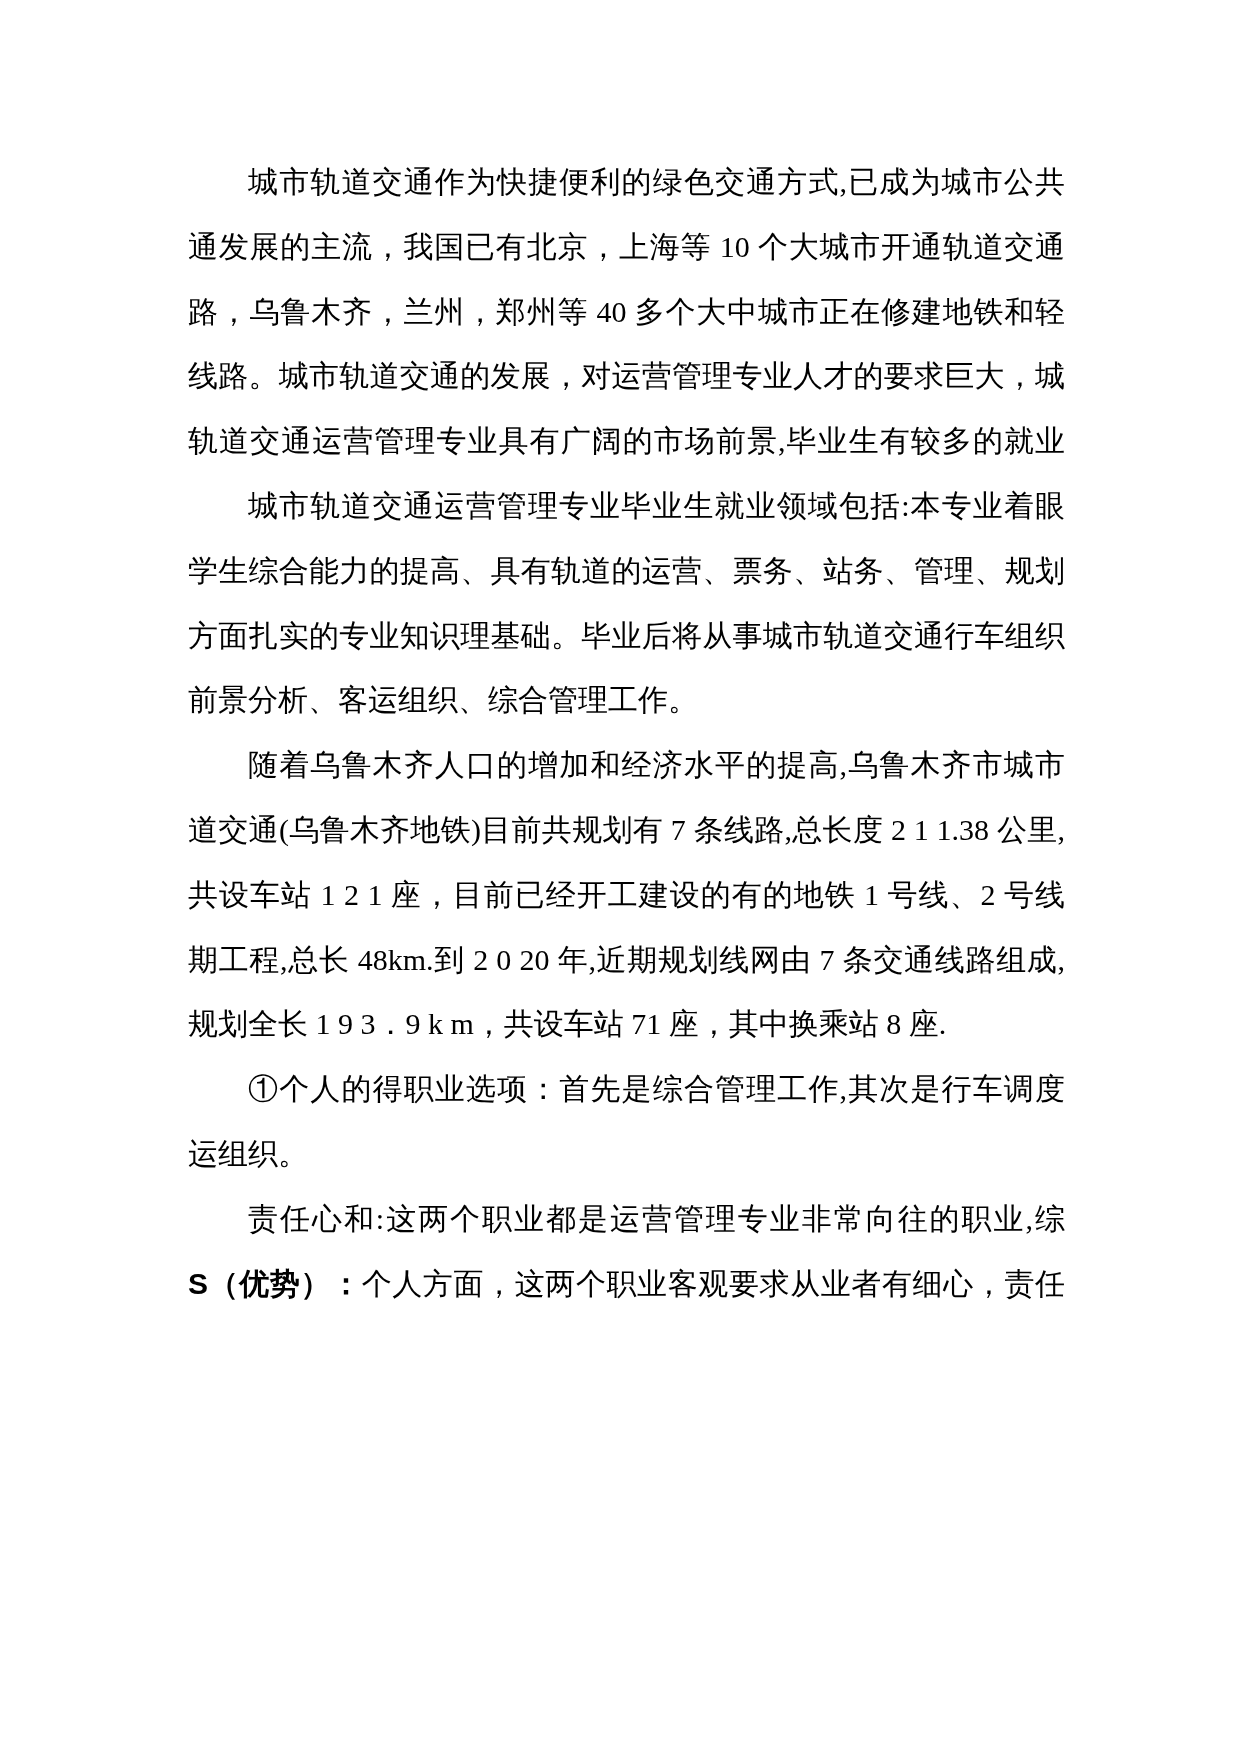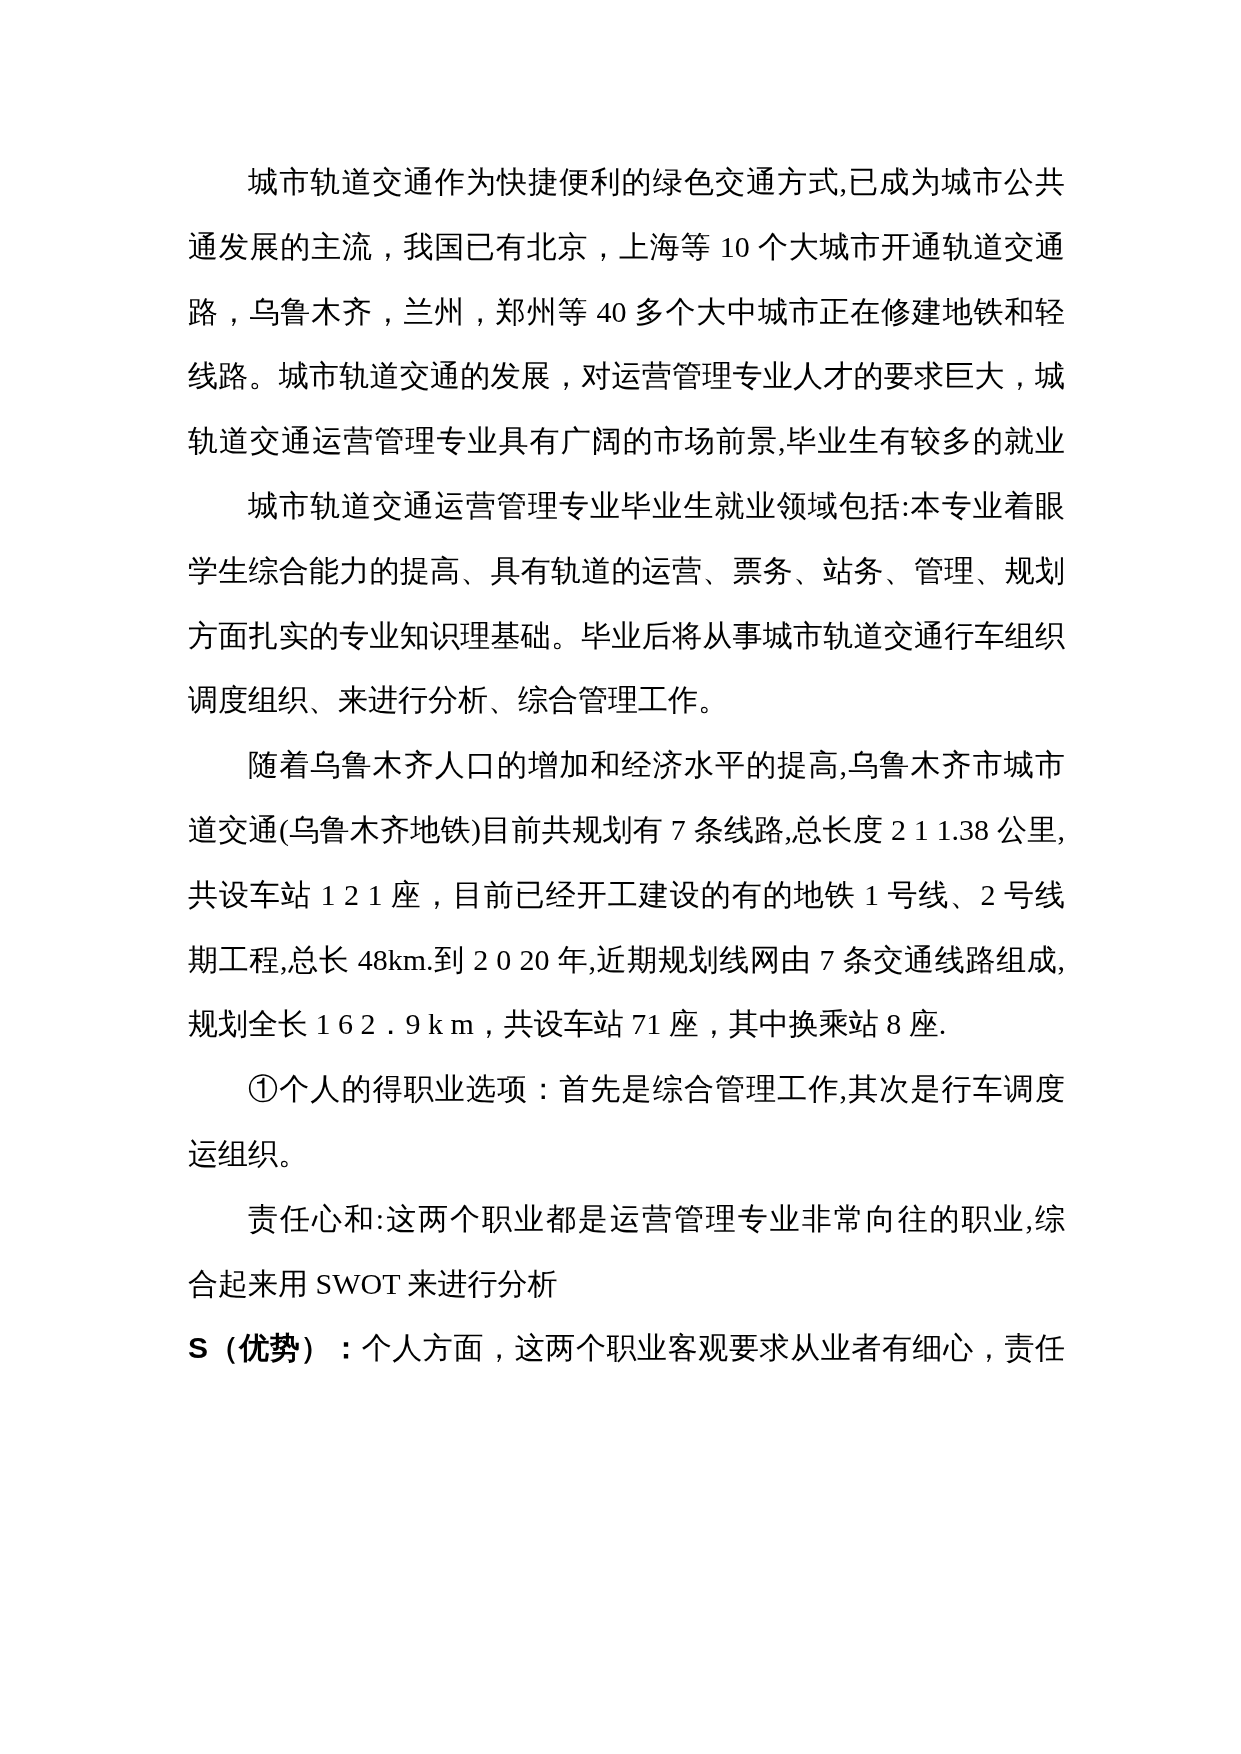--- a/index.html
+++ b/index.html
@@ -46,34 +46,33 @@
         <div class="line indent">城市轨道交通作为快捷便利的绿色交通方式,已成为城市公共交</div>
         <div class="line">通发展的主流，我国已有北京，上海等 10 个大城市开通轨道交通线</div>
         <div class="line">路，乌鲁木齐，兰州，郑州等 40 多个大中城市正在修建地铁和轻轨</div>
         <div class="line">线路。城市轨道交通的发展，对运营管理专业人才的要求巨大，城市</div>
         <div class="line">轨道交通运营管理专业具有广阔的市场前景,毕业生有较多的就业机</div>
       </div>
       <div class="para">
         <div class="line indent">城市轨道交通运营管理专业毕业生就业领域包括:本专业着眼于</div>
         <div class="line">学生综合能力的提高、具有轨道的运营、票务、站务、管理、规划等</div>
         <div class="line">方面扎实的专业知识理基础。毕业后将从事城市轨道交通行车组织及</div>
-        <div class="line endline">调度组织、来进行分析、综合管理工作。</div>
+        <div class="line endline">前景分析、客运组织、综合管理工作。</div>
       </div>
       <div class="para">
         <div class="line indent">随着乌鲁木齐人口的增加和经济水平的提高,乌鲁木齐市城市轨</div>
         <div class="line">道交通(乌鲁木齐地铁)目前共规划有 7 条线路,总长度 2 1 1.38 公里,</div>
         <div class="line">共设车站 1 2 1 座，目前已经开工建设的有的地铁 1 号线、2 号线一</div>
         <div class="line">期工程,总长 48km.到 2 0 20 年,近期规划线网由 7 条交通线路组成,</div>
-        <div class="line endline">规划全长 1 6 2．9 k m，共设车站 71 座，其中换乘站 8 座.</div>
+        <div class="line endline">规划全长 1 9 3．9 k m，共设车站 71 座，其中换乘站 8 座.</div>
       </div>
       <div class="para">
         <div class="line indent">①个人的得职业选项：首先是综合管理工作,其次是行车调度客</div>
         <div class="line endline">运组织。</div>
       </div>
       <div class="para">
         <div class="line indent">责任心和:这两个职业都是运营管理专业非常向往的职业,综</div>
-        <div class="line endline">合起来用 SWOT 来进行分析</div>
       </div>
       <div class="para">
         <div class="line"><b>S（优势）：</b><span>个人方面，这两个职业客观要求从业者有细心，责任心和</span></div>
       </div>
     </main>
 </div>
 
 </body></html>

